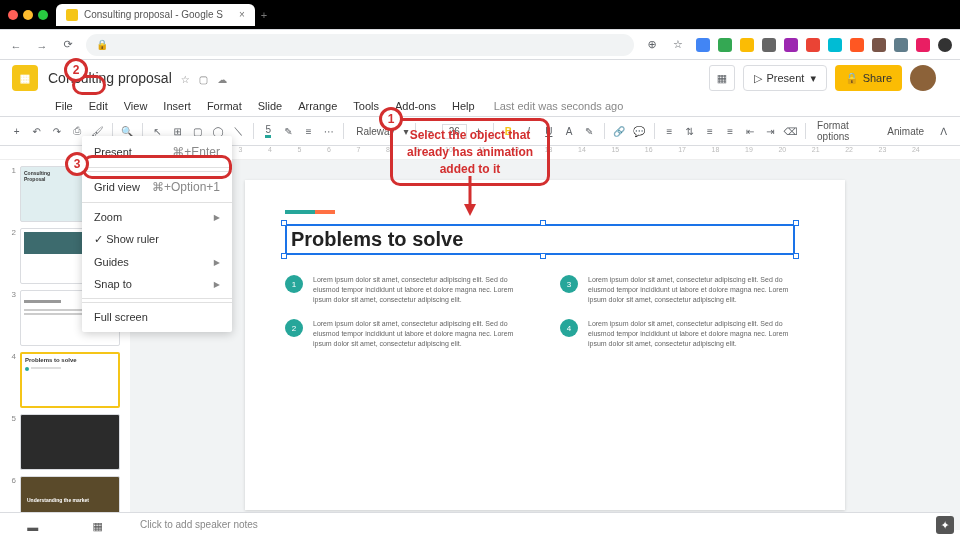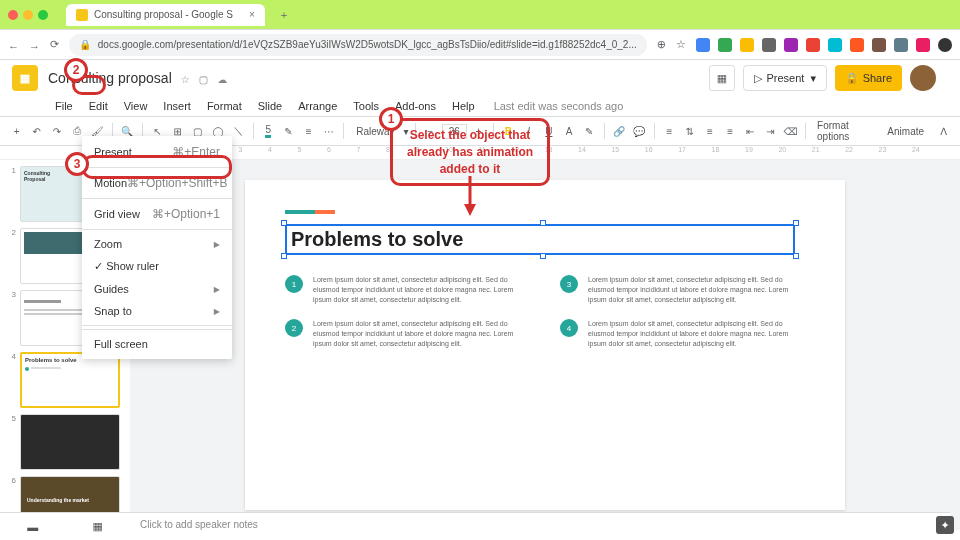--- a/index.html
+++ b/index.html
@@ -1,17 +1,17 @@
 <!DOCTYPE html>
 <html><head>
 <meta charset="utf-8">
 <style>
 *{margin:0;padding:0;box-sizing:border-box;font-family:Arial,sans-serif}
 body{width:960px;height:540px;background:#fff;overflow:hidden;font-size:11px;color:#333}
-.browser-chrome{height:30px;background:#bef264;border-bottom:1px solid #dadce0;display:flex;align-items:center;padding:0 8px;gap:10px}
+.browser-chrome{height:30px;background:#000000;border-bottom:1px solid #dadce0;display:flex;align-items:center;padding:0 8px;gap:0}
 .traffic{display:flex;gap:5px}
 .tl{width:10px;height:10px;border-radius:50%}
 .tr{background:#ff5f57}.ty{background:#febc2e}.tg{background:#28c840}
 .tab{display:flex;align-items:center;background:#fff;border-radius:6px 6px 0 0;padding:5px 10px;gap:6px;margin-left:8px;font-size:10px;color:#555}
 .favicon{width:12px;height:12px;background:#f5c518;border-radius:2px}
 .tab-x{color:#777;margin-left:10px;cursor:pointer}
 .addr-bar{height:30px;background:#fff;border-bottom:1px solid #dadce0;display:flex;align-items:center;padding:0 8px;gap:10px}
 .nav-ico{width:16px;height:16px;color:#5f6368;display:flex;align-items:center;justify-content:center}
 .url-box{flex:1;background:#f1f3f4;border-radius:14px;height:22px;display:flex;align-items:center;padding:0 10px;font-size:10px;color:#555;gap:6px}
 .ext-icons{display:flex;gap:8px;align-items:center}
@@ -78,21 +78,20 @@
   </div>
   <span style="margin-left:6px;color:#777;cursor:pointer">+</span>
 </div>
 
 <div class="addr-bar">
   <div class="nav-ico">←</div>
   <div class="nav-ico">→</div>
   <div class="nav-ico">⟳</div>
   <div class="url-box">
     <span>🔒</span>
-    <span>docs.google.com/presentation/d/1eVQzSZB9aeYu3iIWsW2D5wotsDK_lgcc_agBsTsDiio/edit#slide=id.g1f88252dc4_0_2...</span>
   </div>
   <div class="nav-ico">⊕</div>
   <div class="nav-ico">☆</div>
   <div class="ext-icons">
     <div class="ext-ico" style="background:#4285f4"></div>
     <div class="ext-ico" style="background:#34a853"></div>
     <div class="ext-ico" style="background:#fbbc04"></div>
     <div class="ext-ico" style="background:#666"></div>
     <div class="ext-ico" style="background:#9c27b0"></div>
     <div class="ext-ico" style="background:#ea4335"></div>
@@ -304,24 +303,20 @@
   <span>▦</span>
 </div>
 <div style="position:absolute;bottom:6px;right:6px;width:18px;height:18px;background:#555;color:#fff;border-radius:3px;display:flex;align-items:center;justify-content:center">✦</div>
 
 <div class="dropdown">
   <div class="dd-item">
       <span>Present</span>
       <span class="dd-shortcut">⌘+Enter</span>
     </div>
   <div class="dd-sep"></div>
-  <div class="dd-item">
-      <span>Motion</span>
-      <span class="dd-shortcut">⌘+Option+Shift+B</span>
-    </div>
   <div class="dd-sep"></div>
   <div class="dd-item">
       <span>Grid view</span>
       <span class="dd-shortcut">⌘+Option+1</span>
     </div>
   <div class="dd-sep"></div>
   <div class="dd-item">
       <span>Zoom</span>
       <span class="dd-arrow">▶</span>
     </div>

